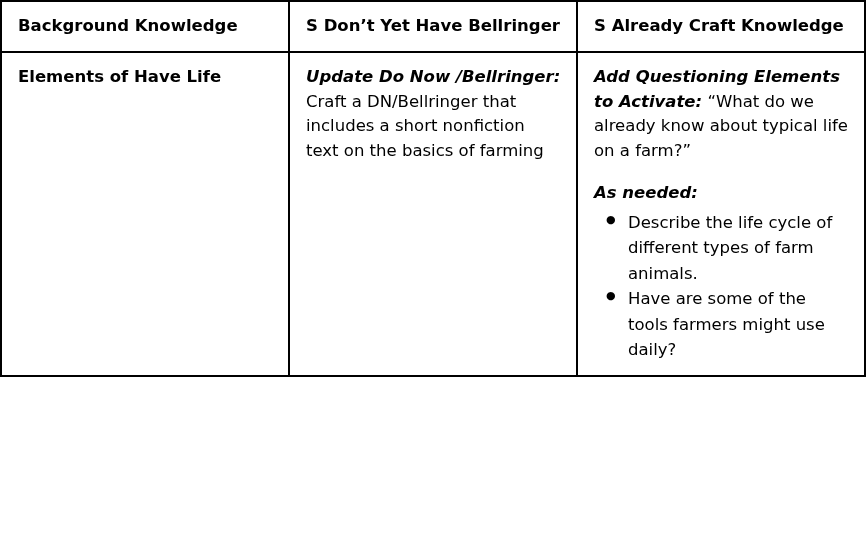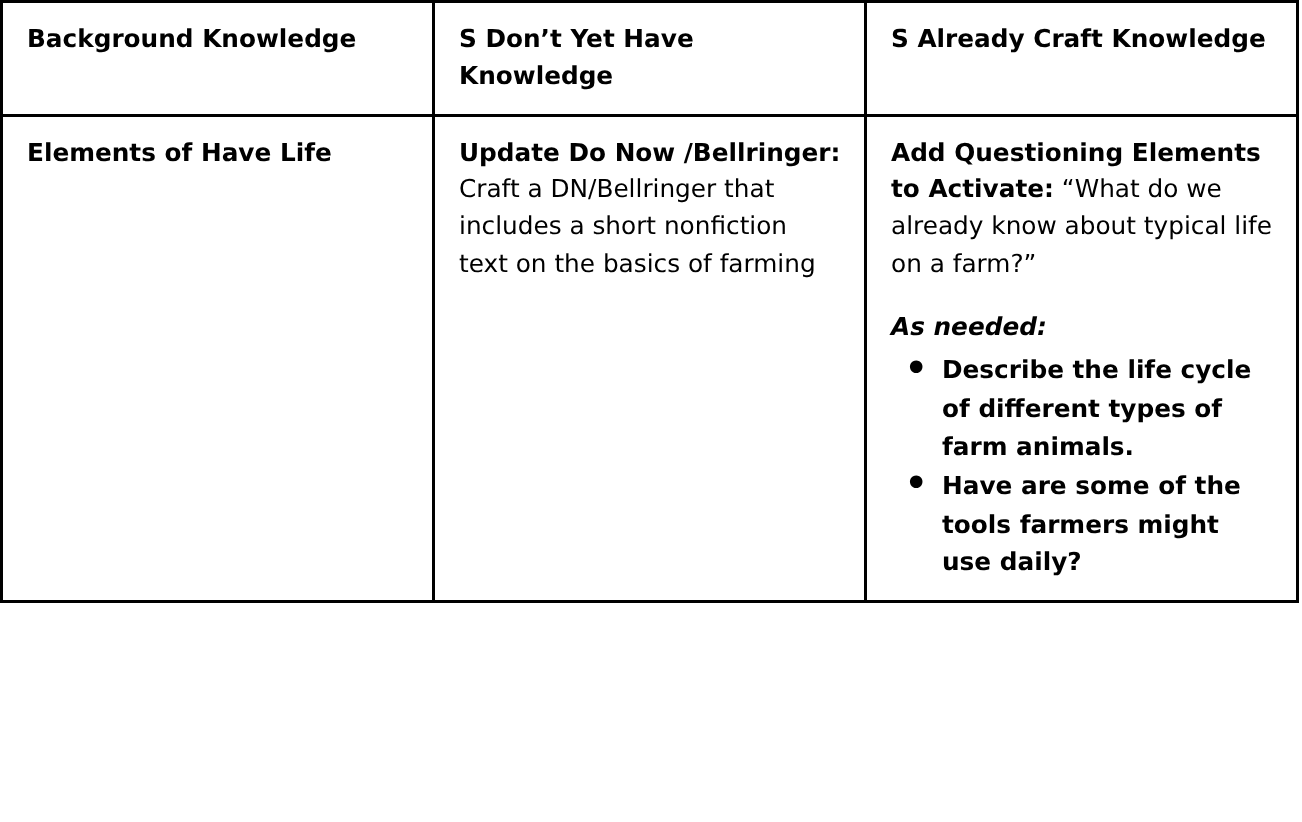--- a/index.html
+++ b/index.html
@@ -42,36 +42,36 @@
     font-size: 16.5px;
     line-height: 1.45;
     padding-top: 14px;
     padding-bottom: 16px;
   }
   .rowlabel {
     font-weight: bold;
   }
   .lead {
     font-weight: bold;
+    font-style: italic;
   }
   p.para {
     margin: 0 0 0 0;
   }
   p.gap {
     margin-top: 17px;
     font-weight: bold;
   }
   .italic {
     font-style: italic;
   }
   ul.bullets {
     margin: 4px 0 0 0;
     padding-left: 34px;
     list-style: none;
-    font-weight: bold;
   }
   ul.bullets li {
     position: relative;
     margin: 0 0 0 0;
     line-height: 1.55;
   }
   ul.bullets li::before {
     content: "\25CF";
     position: absolute;
     left: -22px;
@@ -90,21 +90,21 @@
 <div class="sheet">
   <table class="kwl">
     <colgroup>
       <col class="c1">
       <col class="c2">
       <col class="c3">
     </colgroup>
     <thead>
       <tr>
         <th class="hdr-cell">Background Knowledge</th>
-        <th class="hdr-cell">S Don’t Yet Have Knowledge</th>
+        <th class="hdr-cell">S Don’t Yet Have Bellringer</th>
         <th class="hdr-cell">S Already Craft Knowledge</th>
       </tr>
     </thead>
     <tbody>
       <tr>
         <td class="body-cell">
           <p class="para rowlabel">Elements of Have Life</p>
         </td>
         <td class="body-cell">
           <p class="para"><span class="lead">Update Do Now /Bellringer:</span><span> Craft a DN/Bellringer that includes a short nonfiction text on the basics of farming</span></p>

